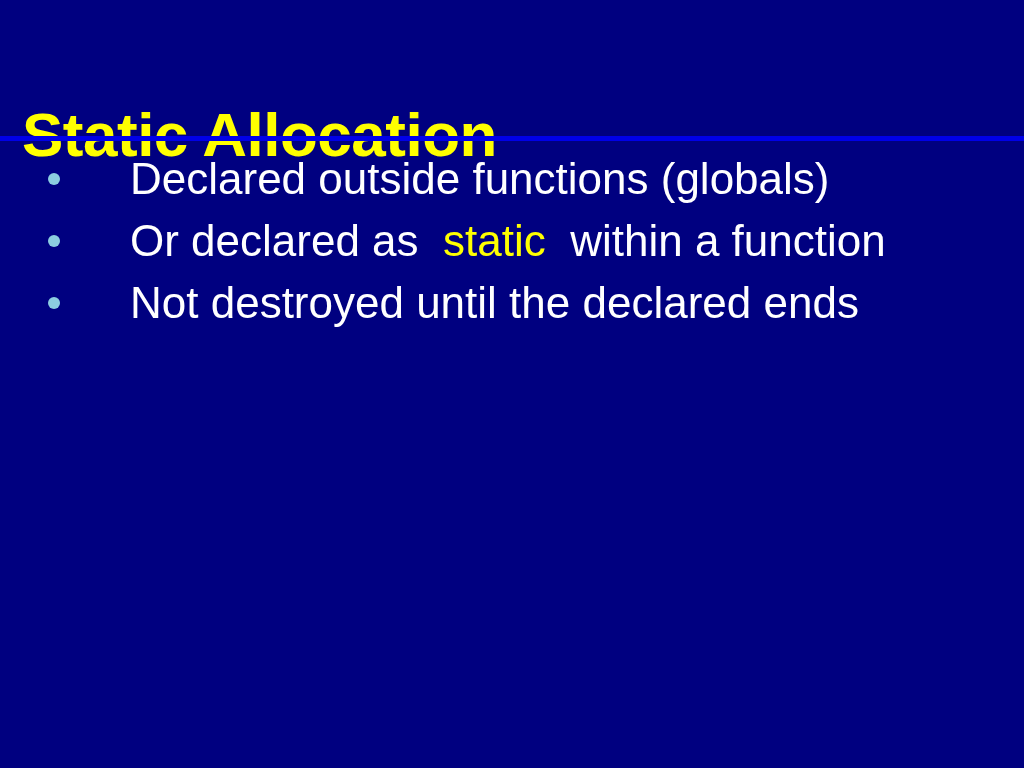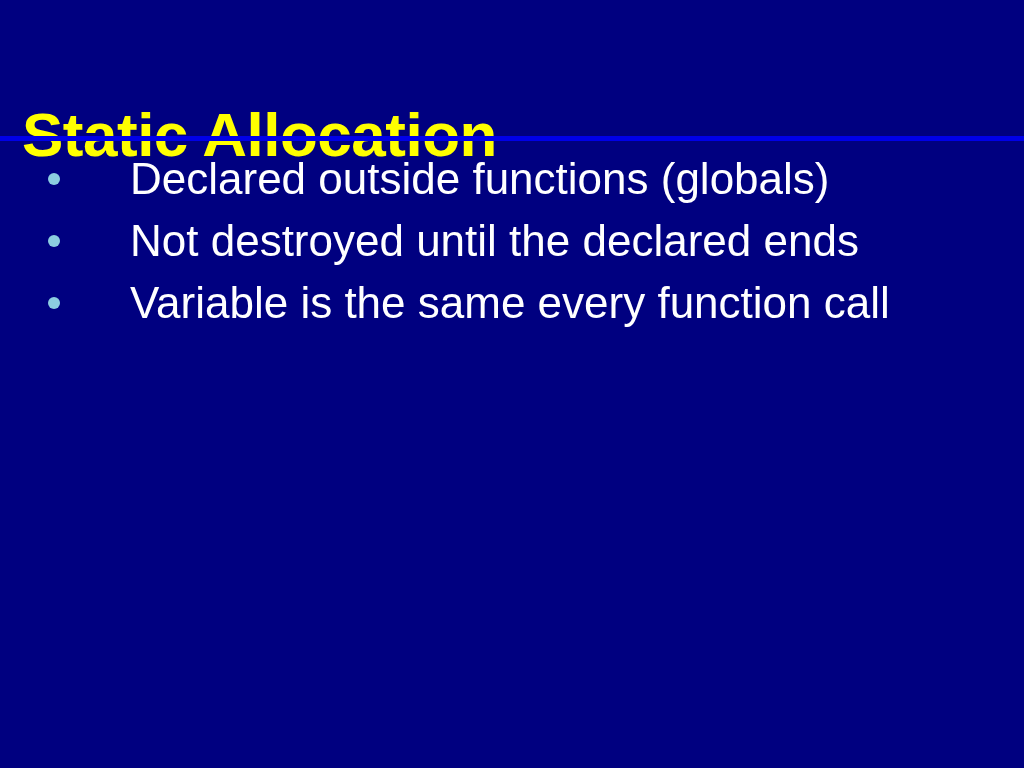--- a/index.html
+++ b/index.html
@@ -83,26 +83,26 @@
 
   <div id="title-rule"></div>
 
   <ul id="bullet-list">
 
     <li class="bullet-item">
       <span class="bullet-marker"></span>
       <span class="bullet-text">Declared outside functions (globals)</span>
     </li>
 
+    <li class="bullet-item">
+      <span class="bullet-marker"></span>
+      <span class="bullet-text"><span>Or declared as  </span><span class="kw-static">static</span><span>  within a function</span></span>
+    </li>
 
     <li class="bullet-item">
       <span class="bullet-marker"></span>
       <span class="bullet-text">Not destroyed until the declared ends</span>
     </li>
 
-    <li class="bullet-item">
-      <span class="bullet-marker"></span>
-      <span class="bullet-text">Variable is the same every function call</span>
-    </li>
 
   </ul>
 
 </div>
 
 </body></html>

